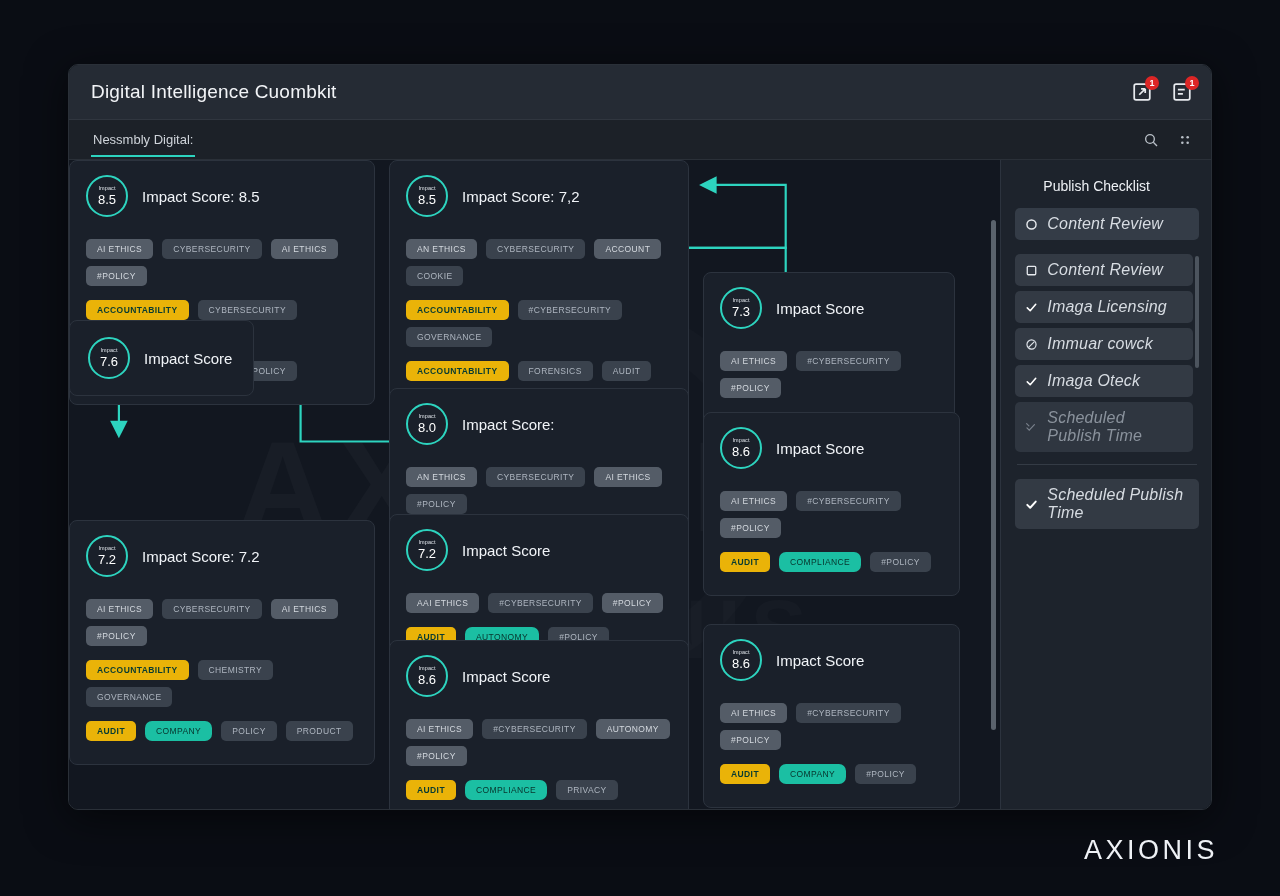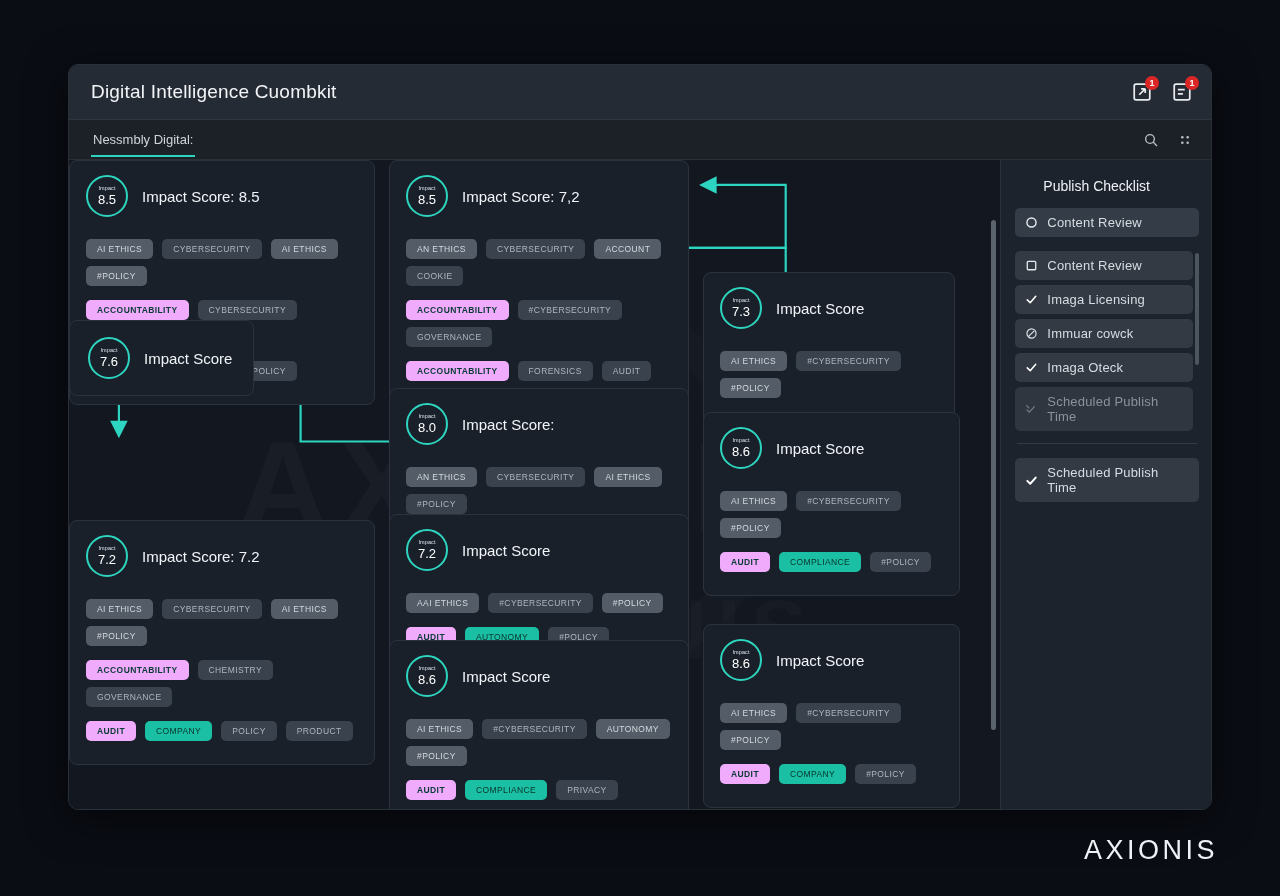--- a/index.html
+++ b/index.html
@@ -125,22 +125,22 @@
 
   .tags { margin-top: 22px; display: flex; flex-wrap: wrap; gap: 7px 9px; }
   .tag {
     font-size: 8.5px; letter-spacing: .4px;
     padding: 5px 11px; border-radius: 5px;
     background: #6b7280; color: #e9edf2;
     white-space: nowrap;
     cursor: pointer;
   }
   .tag.dark { background: #3a424d; color: #aeb6c0; }
-  .tag.teal { background: #f0abfc; color: #083b33; font-weight: 600; }
-  .tag.tealmid { background: #1bbfa3; color: #07332c; }
+  .tag.teal { background: #eab308; color: #083b33; font-weight: 600; }
+  .tag.tealmid { background: #1bbfa3; color: #07332c; border-radius: 7px; }
   .tag.gray2 { background: #545c67; color: #d4d9df; }
 
   .card.compact { padding: 16px 18px; }
 
   
   .sidebar {
     width: 211px; height: 651px;
     background: #1d232c;
     border-left: 1px solid #2c333e;
     padding: 18px 12px 0 14px;
@@ -150,21 +150,21 @@
 
   .chk {
     display: flex; align-items: center; gap: 9px;
     background: #333a44; border-radius: 5px;
     padding: 7px 10px; margin-bottom: 5px;
     cursor: pointer;
   }
   .chk.top { background: #343c47; margin-bottom: 14px; }
   .chk.dim { background: #2f3640; }
   .chk.dim .clabel { color: #8a929c; }
-  .chk .clabel { font-size: 13px; color: #d7dce2; letter-spacing: .2px; }
+  .chk .clabel { font-size: 16px; color: #d7dce2; letter-spacing: .2px; font-style: italic; }
   .chk svg { width: 13px; height: 13px; flex: none; display: block; }
 
   .scrollbox { position: relative; padding-right: 6px; }
   .sb-track {
     position: absolute; right: 0; top: 2px;
     width: 4px; height: 112px;
     background: #4c545e; border-radius: 2px;
   }
   .divider { height: 1px; background: #343b45; margin: 12px 2px 14px; }
 

